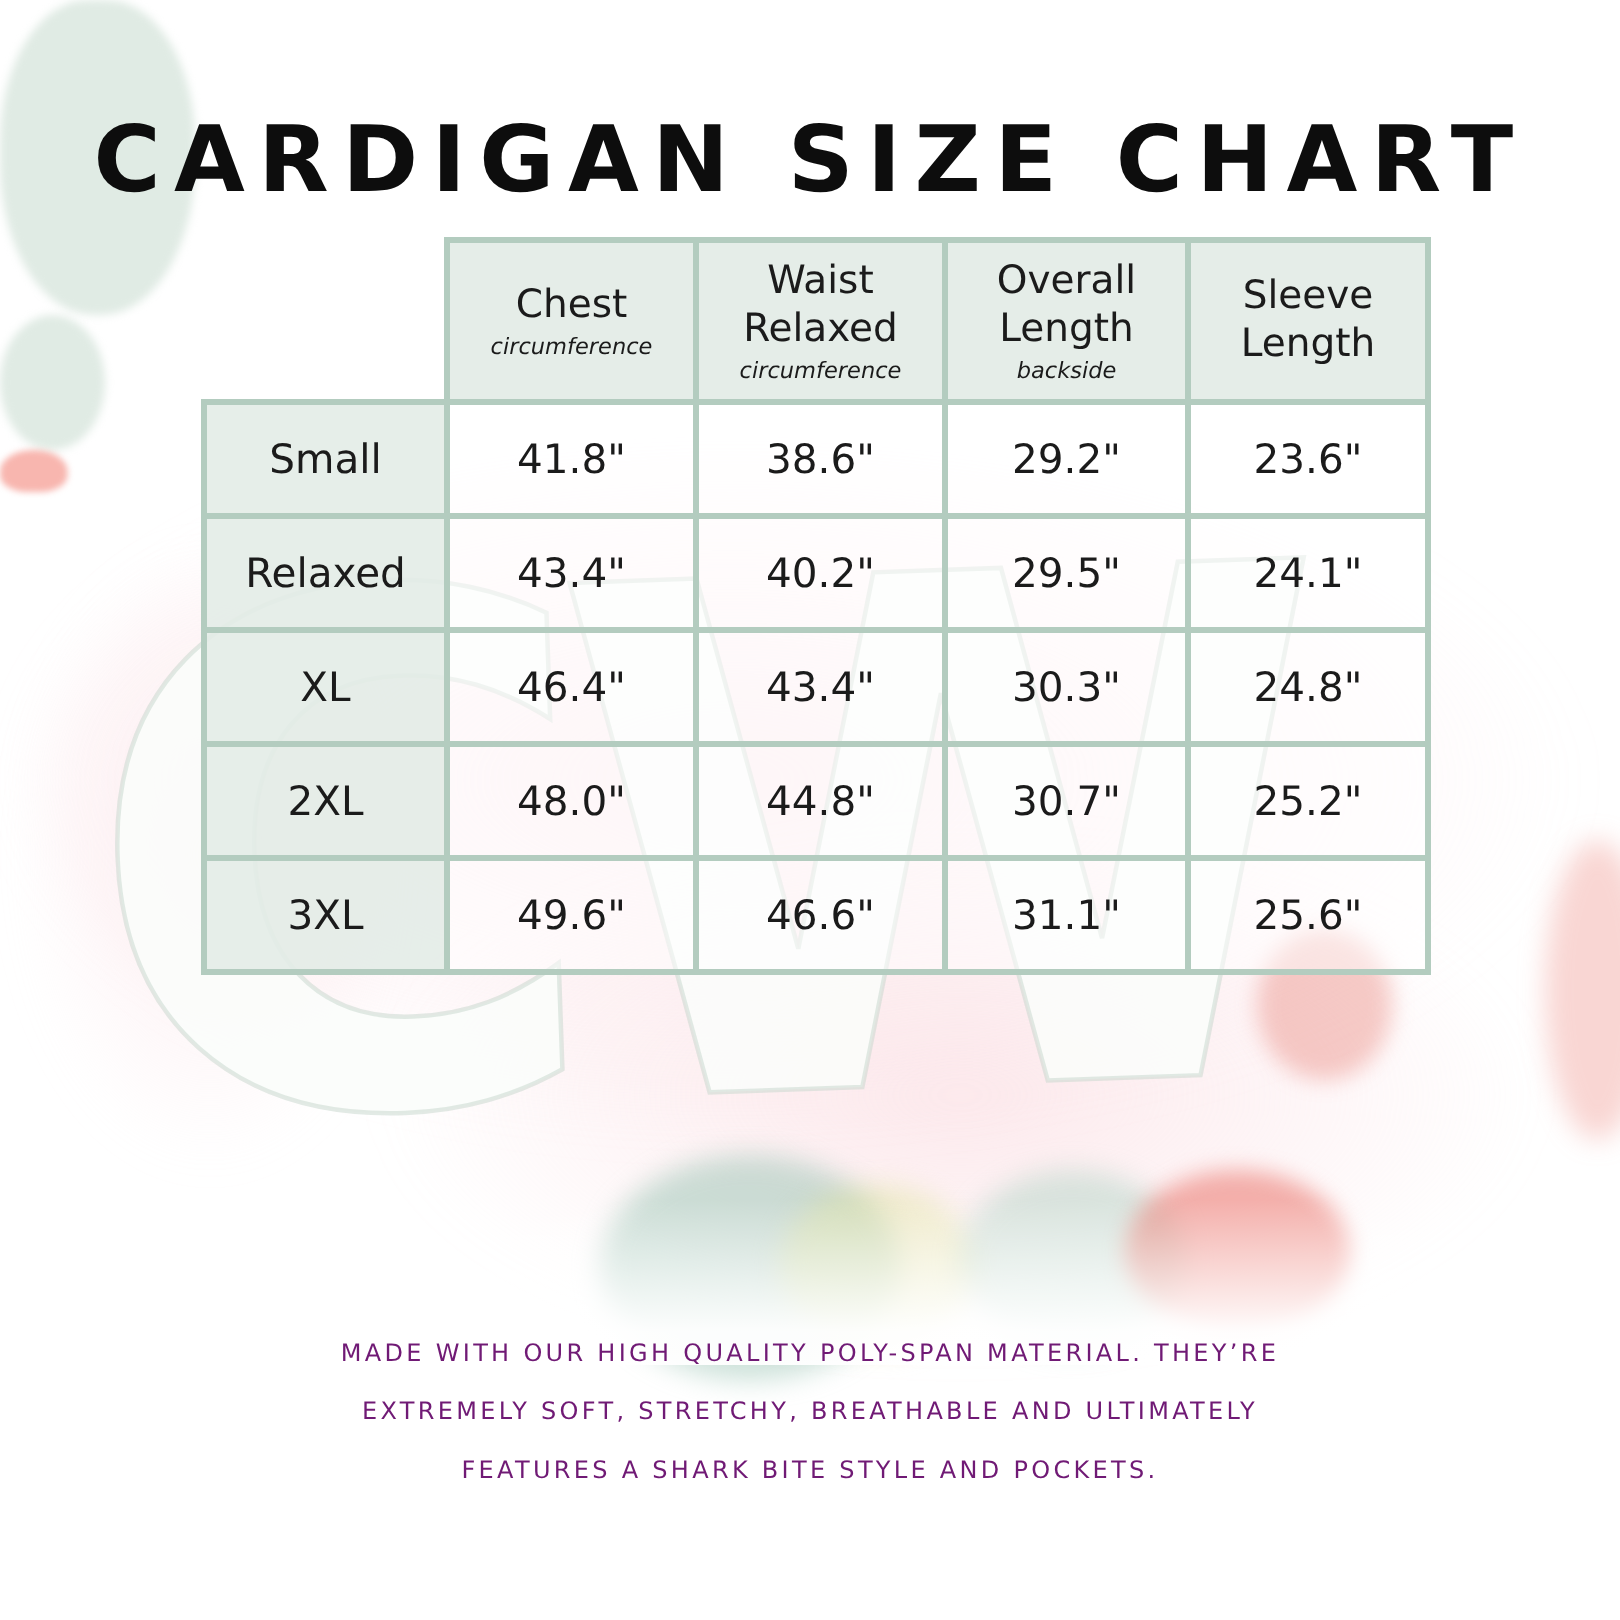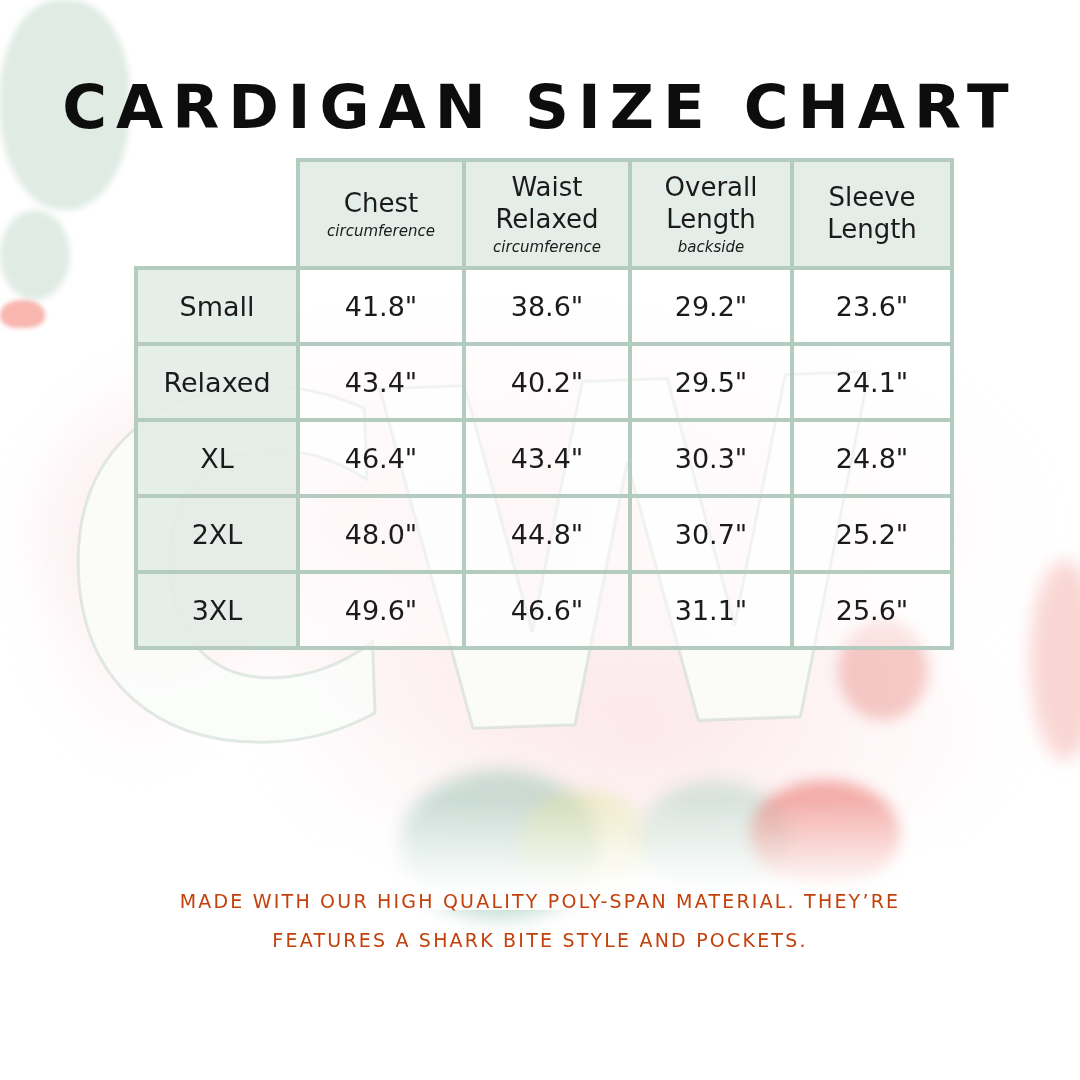--- a/index.html
+++ b/index.html
@@ -67,22 +67,22 @@
   .size-chart td.val{background:rgba(255,255,255,0.50);font-size:27px;}
   .size-chart td.corner{border:none;background:transparent;}
   .h-label{display:block;font-size:26px;line-height:1.25;white-space:pre-line;}
   .h-sub{display:block;font-size:15px;line-height:1.3;margin-top:2px;font-style:italic;}
   
   .description{
     position:absolute;left:40px;top:882px;width:1000px;z-index:1;
     text-align:center;
   }
   .description .line{
-    font-size:19px;line-height:39px;letter-spacing:2.2px;
-    color:#c2410c;white-space:nowrap;
+    font-size:16px;line-height:39px;letter-spacing:2.2px;
+    color:#701a75;white-space:nowrap;
   }
 </style>
 </head>
 <body>
 
 <div class="watermark">
   <div class="blob wash1"></div>
   <div class="blob wash2"></div>
   <div class="blob wash3"></div>
   <div class="wm-letters">CW</div>
@@ -164,14 +164,15 @@
     <td class="val">49.6"</td>
     <td class="val">46.6"</td>
     <td class="val">31.1"</td>
     <td class="val">25.6"</td>
   </tr>
 </tbody>
   </table>
 
 <div class="description">
   <div class="line">MADE WITH OUR HIGH QUALITY POLY-SPAN MATERIAL. THEY’RE</div>
+  <div class="line">EXTREMELY SOFT, STRETCHY, BREATHABLE AND ULTIMATELY</div>
   <div class="line">FEATURES A SHARK BITE STYLE AND POCKETS.</div>
 </div>
 
 </body></html>

